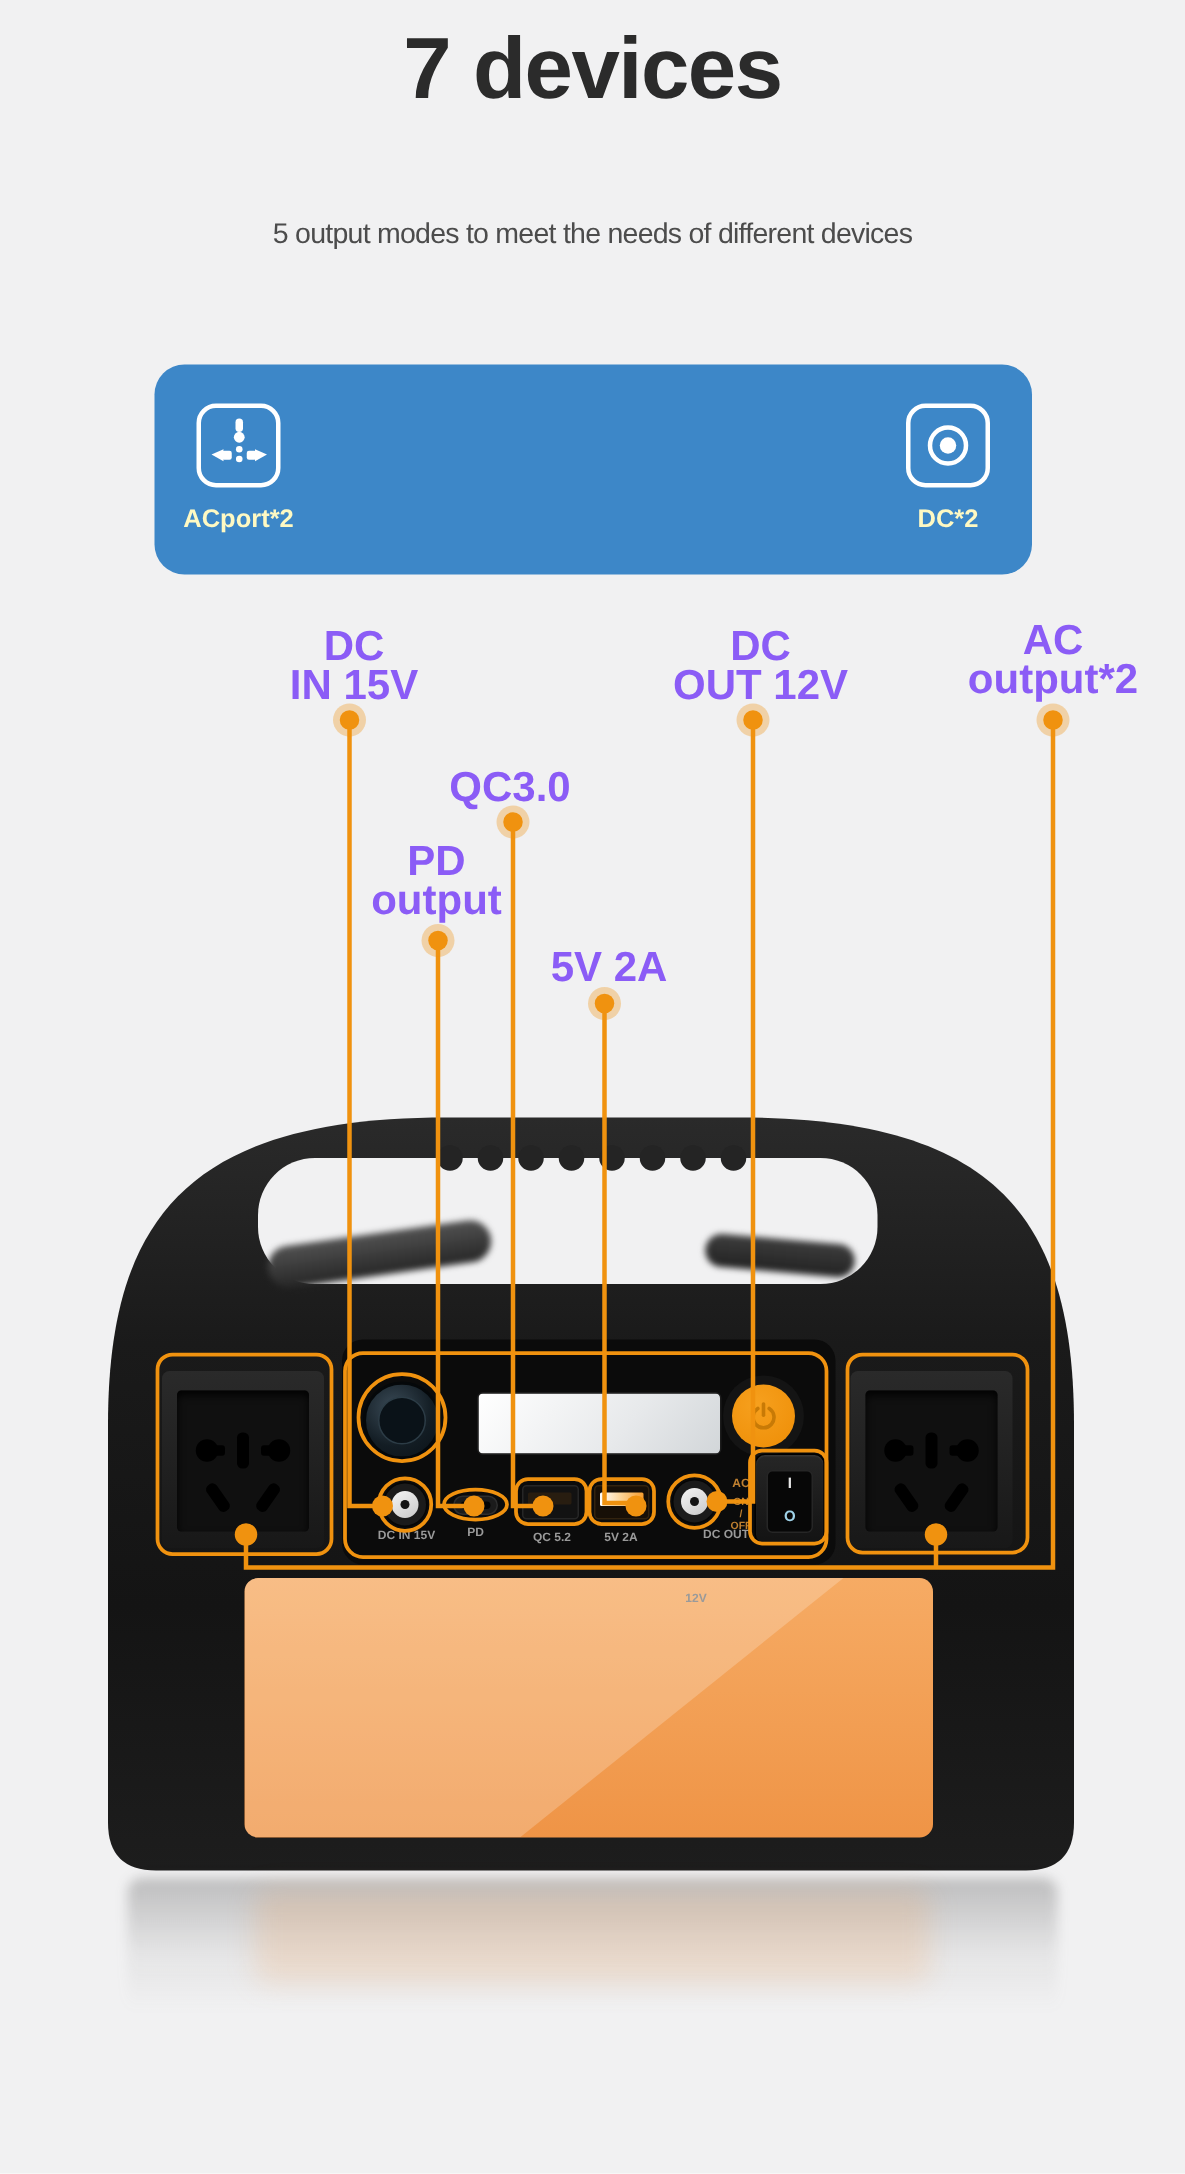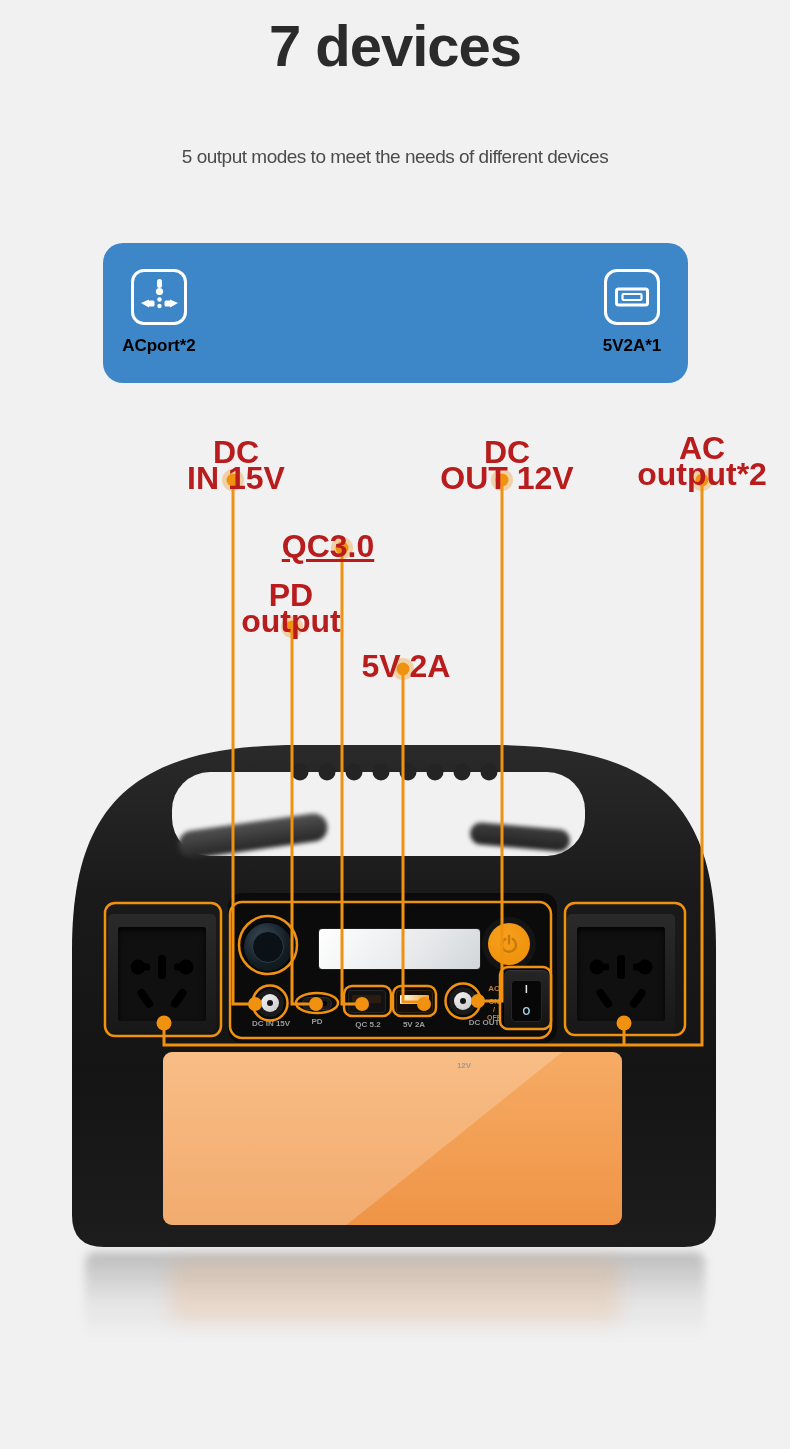--- a/index.html
+++ b/index.html
@@ -28,26 +28,26 @@
   }
   .banner-item{
     width:112px; display:flex; flex-direction:column; align-items:center; margin-top:26px;
   }
   .icon-box{
     width:56px; height:56px; box-sizing:border-box;
     border:3px solid #fff; border-radius:13px;
     display:flex; align-items:center; justify-content:center;
   }
   .banner-label{
-    margin-top:11px; color:#000000; font-size:17px; font-weight:bold; white-space:nowrap;
+    margin-top:11px; color:#fef9c3; font-size:17px; font-weight:bold; white-space:nowrap;
   }
   
   .callout{
     position:absolute; transform:translateX(-50%); text-align:center;
-    color:#b91c1c; font-weight:800; font-size:32px; line-height:26px; white-space:nowrap;margin-top:21px;
+    color:#8b5cf6; font-weight:800; font-size:28px; line-height:26px; white-space:nowrap;
   }
   
   .layer{position:absolute; left:0; top:0;}
   .front-panel{
     position:absolute; left:163px; top:1052px; width:459px; height:173px;
     background:linear-gradient(180deg,#f6ab64,#ef9446); border-radius:9px; overflow:hidden;
   }
   .front-panel .sheen{
     position:absolute; inset:0;
     background:rgba(255,255,255,0.22);
@@ -157,25 +157,25 @@
           <rect x="11" y="25.5" width="6.5" height="6" rx="1.5" fill="#fff"></rect>
           <path d="M41 28 L33 24.5 L33 32.5 Z" fill="#fff"></path>
           <rect x="27.5" y="25.5" width="6.5" height="6" rx="1.5" fill="#fff"></rect>
         </svg>
       </div>
       <div class="banner-label">ACport*2</div>
     </div>
     <div class="banner-item">
       <div class="icon-box">
         <svg width="44" height="44" viewBox="0 0 44 44">
-          <rect x="6.5" y="14" width="31" height="16" rx="2" fill="none" stroke="#fff" stroke-width="3"></rect>
-          <rect x="12.5" y="19" width="19" height="6" rx="1" fill="none" stroke="#fff" stroke-width="2.2"></rect>
+          <circle cx="22" cy="22" r="12" fill="none" stroke="#fff" stroke-width="3"></circle>
+          <circle cx="22" cy="22" r="5.5" fill="#fff"></circle>
         </svg>
       </div>
-      <div class="banner-label">5V2A*1</div>
+      <div class="banner-label">DC*2</div>
     </div>
   </div>
 
   <svg class="layer" width="790" height="1449">
     <defs>
       <linearGradient id="bodyGrad" x1="0" y1="745" x2="0" y2="1247" gradientUnits="userSpaceOnUse">
         <stop offset="0" stop-color="#2a2a2a"></stop>
         <stop offset="0.3" stop-color="#1a1a1a"></stop>
         <stop offset="0.65" stop-color="#141414"></stop>
         <stop offset="1" stop-color="#1d1d1d"></stop>
@@ -341,21 +341,21 @@
     <div>IN 15V</div>
   </div>
   <div class="callout" style="left:507px; top:418px;">
     <div>DC</div>
     <div>OUT 12V</div>
   </div>
   <div class="callout" style="left:702px; top:414px;">
     <div>AC</div>
     <div>output*2</div>
   </div>
-  <div class="callout" style="left:328px; top:512px;text-decoration:underline;">
+  <div class="callout" style="left:340px; top:512px;">
     <div>QC3.0</div>
   </div>
   <div class="callout" style="left:291px; top:561px;">
     <div>PD</div>
     <div>output</div>
   </div>
   <div class="callout" style="left:406px; top:632px;">
     <div>5V 2A</div>
   </div>
 

